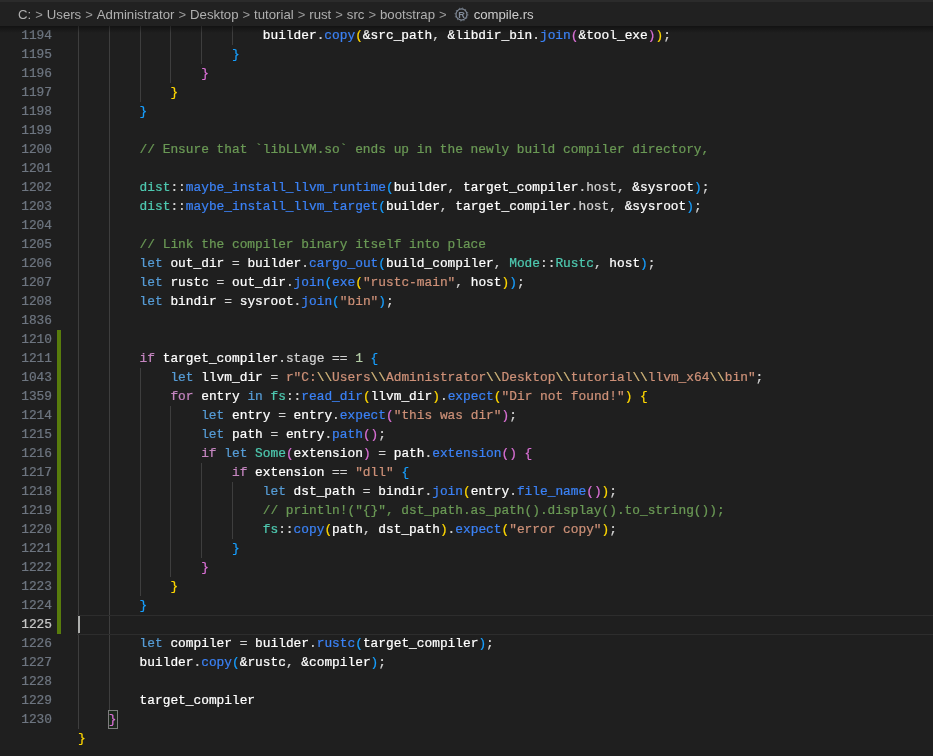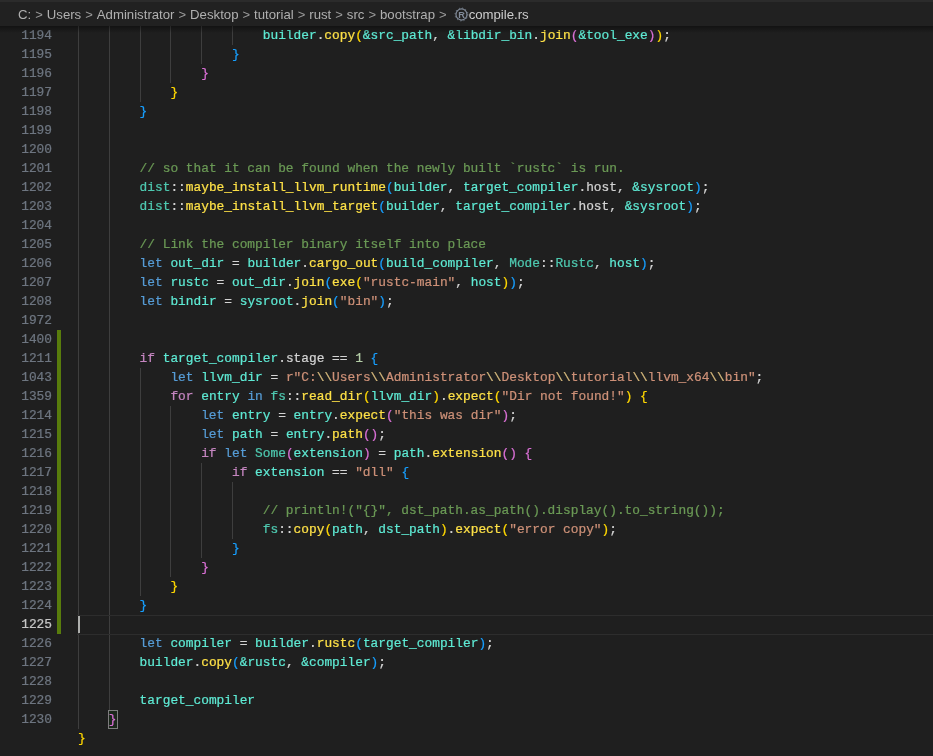--- a/index.html
+++ b/index.html
@@ -1,34 +1,34 @@
 <!DOCTYPE html>
 <html><head><meta charset="utf-8"><style>
 *{margin:0;padding:0;box-sizing:border-box}
 html,body{width:933px;height:756px;background:#1f1f1f;overflow:hidden}
 #root{position:relative;width:933px;height:756px;font-family:"Liberation Mono",monospace;font-size:12.833px;line-height:19px;-webkit-text-stroke:0.22px}
 #top{position:absolute;left:0;top:0;width:933px;height:2px;background:#2b2b2b}
 #bc{position:absolute;left:0;top:2px;width:933px;height:24px;background:#212121;display:flex;align-items:center;padding-left:18px;-webkit-text-stroke:0;font-family:"Liberation Sans",sans-serif;font-size:13.2px;color:#b0b0b0;white-space:pre}
 #bc .sep{color:#9a9a9a;margin:0 4px;font-size:13px}
-#bc .fn{color:#cccccc;}
+#bc .fn{color:#cccccc;margin-left:5px}
 #bc .ric{margin-left:3px;position:relative;top:0px}
 #shadow{position:absolute;left:0;top:26px;width:933px;height:7px;background:linear-gradient(rgba(0,0,0,.42),rgba(0,0,0,0));z-index:9}
 .ln{position:absolute;left:0;width:52px;height:19px;text-align:right;color:#6e7681}
 .ln.act{color:#c6c6c6}
 .cl{position:absolute;left:78px;height:19px;white-space:pre}
 .gd{position:absolute;width:1px;background:#3e3e3e}
 #gbar{position:absolute;left:57px;width:4px;top:330px;height:304px;background:#587c0c}
 #curline{position:absolute;left:77px;right:0;top:615px;height:20px;border-top:1px solid #2d2d2d;border-bottom:1px solid #2d2d2d}
 #cursor{position:absolute;left:78px;width:2px;top:616px;height:17px;background:#aeafad;z-index:5}
 #bmatch{position:absolute;left:108px;width:10px;top:710px;height:19px;border:1px solid #7e7e7e;background:rgba(0,100,0,.13)}
 i{font-style:normal}
 i.k{color:#569cd6}
 i.c{color:#c586c0}
-i.v{color:#5eead4}
-i.f{color:#fde047}
+i.v{color:#ffffff}
+i.f{color:#3b82f6}
 i.t{color:#4ec9b0}
 i.s{color:#ce9178}
 i.e{color:#d7ba7d}
 i.n{color:#b5cea8}
 i.m{color:#6a9955}
 i.w{color:#d4d4d4}
 i.g{color:#ffd700}
 i.p{color:#da70d6}
 i.b{color:#179fff}
 
@@ -55,22 +55,22 @@
     <div class="ln" style="top:121px">1199</div>
     <div class="ln" style="top:140px">1200</div>
     <div class="ln" style="top:159px">1201</div>
     <div class="ln" style="top:178px">1202</div>
     <div class="ln" style="top:197px">1203</div>
     <div class="ln" style="top:216px">1204</div>
     <div class="ln" style="top:235px">1205</div>
     <div class="ln" style="top:254px">1206</div>
     <div class="ln" style="top:273px">1207</div>
     <div class="ln" style="top:292px">1208</div>
-    <div class="ln" style="top:311px">1972</div>
-    <div class="ln" style="top:330px">1400</div>
+    <div class="ln" style="top:311px">1836</div>
+    <div class="ln" style="top:330px">1210</div>
     <div class="ln" style="top:349px">1211</div>
     <div class="ln" style="top:368px">1043</div>
     <div class="ln" style="top:387px">1359</div>
     <div class="ln" style="top:406px">1214</div>
     <div class="ln" style="top:425px">1215</div>
     <div class="ln" style="top:444px">1216</div>
     <div class="ln" style="top:463px">1217</div>
     <div class="ln" style="top:482px">1218</div>
     <div class="ln" style="top:501px">1219</div>
     <div class="ln" style="top:520px">1220</div>
@@ -84,36 +84,38 @@
     <div class="ln" style="top:672px">1228</div>
     <div class="ln" style="top:691px">1229</div>
     <div class="ln" style="top:710px">1230</div>
     <div class="ln" style="top:752px">1231</div>
 <div class="cl" style="top:26px"><i class="w">                        </i><i class="v">builder</i><i class="w">.</i><i class="f">copy</i><i class="g">(</i><i class="v">&amp;src_path</i><i class="w">, </i><i class="v">&amp;libdir_bin</i><i class="w">.</i><i class="f">join</i><i class="p">(</i><i class="v">&amp;tool_exe</i><i class="p">)</i><i class="g">)</i><i class="w">;</i></div>
     <div class="cl" style="top:45px"><i class="w">                    </i><i class="b">}</i></div>
     <div class="cl" style="top:64px"><i class="w">                </i><i class="p">}</i></div>
     <div class="cl" style="top:83px"><i class="w">            </i><i class="g">}</i></div>
     <div class="cl" style="top:102px"><i class="w">        </i><i class="b">}</i></div>
     <div class="cl" style="top:121px"></div>
-    <div class="cl" style="top:159px"><i class="w">        </i><i class="m">// so that it can be found when the newly built `rustc` is run.</i></div>
+    <div class="cl" style="top:140px"><i class="w">        </i><i class="m">// Ensure that `libLLVM.so` ends up in the newly build compiler directory,</i></div>
+    <div class="cl" style="top:159px"><i class="w">        </i></div>
     <div class="cl" style="top:178px"><i class="w">        </i><i class="t">dist</i><i class="w">::</i><i class="f">maybe_install_llvm_runtime</i><i class="b">(</i><i class="v">builder</i><i class="w">, </i><i class="v">target_compiler</i><i class="w">.host</i><i class="w">, </i><i class="v">&amp;sysroot</i><i class="b">)</i><i class="w">;</i></div>
     <div class="cl" style="top:197px"><i class="w">        </i><i class="t">dist</i><i class="w">::</i><i class="f">maybe_install_llvm_target</i><i class="b">(</i><i class="v">builder</i><i class="w">, </i><i class="v">target_compiler</i><i class="w">.host</i><i class="w">, </i><i class="v">&amp;sysroot</i><i class="b">)</i><i class="w">;</i></div>
     <div class="cl" style="top:216px"></div>
     <div class="cl" style="top:235px"><i class="w">        </i><i class="m">// Link the compiler binary itself into place</i></div>
     <div class="cl" style="top:254px"><i class="w">        </i><i class="k">let</i><i class="w"> </i><i class="v">out_dir</i><i class="w"> = </i><i class="v">builder</i><i class="w">.</i><i class="f">cargo_out</i><i class="b">(</i><i class="v">build_compiler</i><i class="w">, </i><i class="t">Mode</i><i class="w">::</i><i class="t">Rustc</i><i class="w">, </i><i class="v">host</i><i class="b">)</i><i class="w">;</i></div>
     <div class="cl" style="top:273px"><i class="w">        </i><i class="k">let</i><i class="w"> </i><i class="v">rustc</i><i class="w"> = </i><i class="v">out_dir</i><i class="w">.</i><i class="f">join</i><i class="b">(</i><i class="f">exe</i><i class="g">(</i><i class="s">"rustc-main"</i><i class="w">, </i><i class="v">host</i><i class="g">)</i><i class="b">)</i><i class="w">;</i></div>
     <div class="cl" style="top:292px"><i class="w">        </i><i class="k">let</i><i class="w"> </i><i class="v">bindir</i><i class="w"> = </i><i class="v">sysroot</i><i class="w">.</i><i class="f">join</i><i class="b">(</i><i class="s">"bin"</i><i class="b">)</i><i class="w">;</i></div>
     <div class="cl" style="top:330px"></div>
     <div class="cl" style="top:349px"><i class="w">        </i><i class="c">if</i><i class="w"> </i><i class="v">target_compiler</i><i class="w">.stage == </i><i class="n">1</i><i class="w"> </i><i class="b">{</i></div>
     <div class="cl" style="top:368px"><i class="w">            </i><i class="k">let</i><i class="w"> </i><i class="v">llvm_dir</i><i class="w"> = </i><i class="s">r"C:</i><i class="e">\\</i><i class="s">Users</i><i class="e">\\</i><i class="s">Administrator</i><i class="e">\\</i><i class="s">Desktop</i><i class="e">\\</i><i class="s">tutorial</i><i class="e">\\</i><i class="s">llvm_x64</i><i class="e">\\</i><i class="s">bin"</i><i class="w">;</i></div>
     <div class="cl" style="top:387px"><i class="w">            </i><i class="c">for</i><i class="w"> </i><i class="v">entry</i><i class="w"> </i><i class="k">in</i><i class="w"> </i><i class="t">fs</i><i class="w">::</i><i class="f">read_dir</i><i class="g">(</i><i class="v">llvm_dir</i><i class="g">)</i><i class="w">.</i><i class="f">expect</i><i class="g">(</i><i class="s">"Dir not found!"</i><i class="g">)</i><i class="w"> </i><i class="g">{</i></div>
     <div class="cl" style="top:406px"><i class="w">                </i><i class="k">let</i><i class="w"> </i><i class="v">entry</i><i class="w"> = </i><i class="v">entry</i><i class="w">.</i><i class="f">expect</i><i class="p">(</i><i class="s">"this was dir"</i><i class="p">)</i><i class="w">;</i></div>
     <div class="cl" style="top:425px"><i class="w">                </i><i class="k">let</i><i class="w"> </i><i class="v">path</i><i class="w"> = </i><i class="v">entry</i><i class="w">.</i><i class="f">path</i><i class="p">()</i><i class="w">;</i></div>
     <div class="cl" style="top:444px"><i class="w">                </i><i class="c">if</i><i class="w"> </i><i class="k">let</i><i class="w"> </i><i class="t">Some</i><i class="p">(</i><i class="v">extension</i><i class="p">)</i><i class="w"> = </i><i class="v">path</i><i class="w">.</i><i class="f">extension</i><i class="p">()</i><i class="w"> </i><i class="p">{</i></div>
     <div class="cl" style="top:463px"><i class="w">                    </i><i class="c">if</i><i class="w"> </i><i class="v">extension</i><i class="w"> == </i><i class="s">"dll"</i><i class="w"> </i><i class="b">{</i></div>
+    <div class="cl" style="top:482px"><i class="w">                        </i><i class="k">let</i><i class="w"> </i><i class="v">dst_path</i><i class="w"> = </i><i class="v">bindir</i><i class="w">.</i><i class="f">join</i><i class="g">(</i><i class="v">entry</i><i class="w">.</i><i class="f">file_name</i><i class="p">()</i><i class="g">)</i><i class="w">;</i></div>
     <div class="cl" style="top:501px"><i class="w">                        </i><i class="m">// println!("{}", dst_path.as_path().display().to_string());</i></div>
     <div class="cl" style="top:520px"><i class="w">                        </i><i class="t">fs</i><i class="w">::</i><i class="f">copy</i><i class="g">(</i><i class="v">path</i><i class="w">, </i><i class="v">dst_path</i><i class="g">)</i><i class="w">.</i><i class="f">expect</i><i class="g">(</i><i class="s">"error copy"</i><i class="g">)</i><i class="w">;</i></div>
     <div class="cl" style="top:539px"><i class="w">                    </i><i class="b">}</i></div>
     <div class="cl" style="top:558px"><i class="w">                </i><i class="p">}</i></div>
     <div class="cl" style="top:577px"><i class="w">            </i><i class="g">}</i></div>
     <div class="cl" style="top:596px"><i class="w">        </i><i class="b">}</i></div>
     <div class="cl" style="top:615px"></div>
     <div class="cl" style="top:634px"><i class="w">        </i><i class="k">let</i><i class="w"> </i><i class="v">compiler</i><i class="w"> = </i><i class="v">builder</i><i class="w">.</i><i class="f">rustc</i><i class="b">(</i><i class="v">target_compiler</i><i class="b">)</i><i class="w">;</i></div>
     <div class="cl" style="top:653px"><i class="w">        </i><i class="v">builder</i><i class="w">.</i><i class="f">copy</i><i class="b">(</i><i class="v">&amp;rustc</i><i class="w">, </i><i class="v">&amp;compiler</i><i class="b">)</i><i class="w">;</i></div>
     <div class="cl" style="top:672px"></div>

